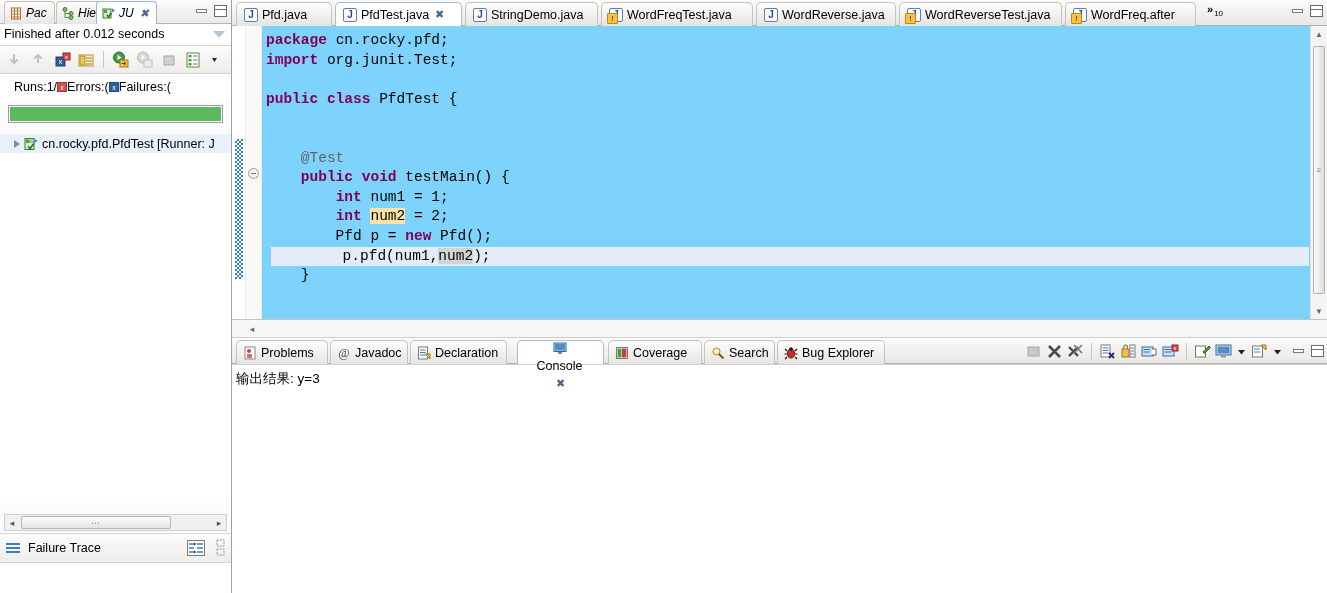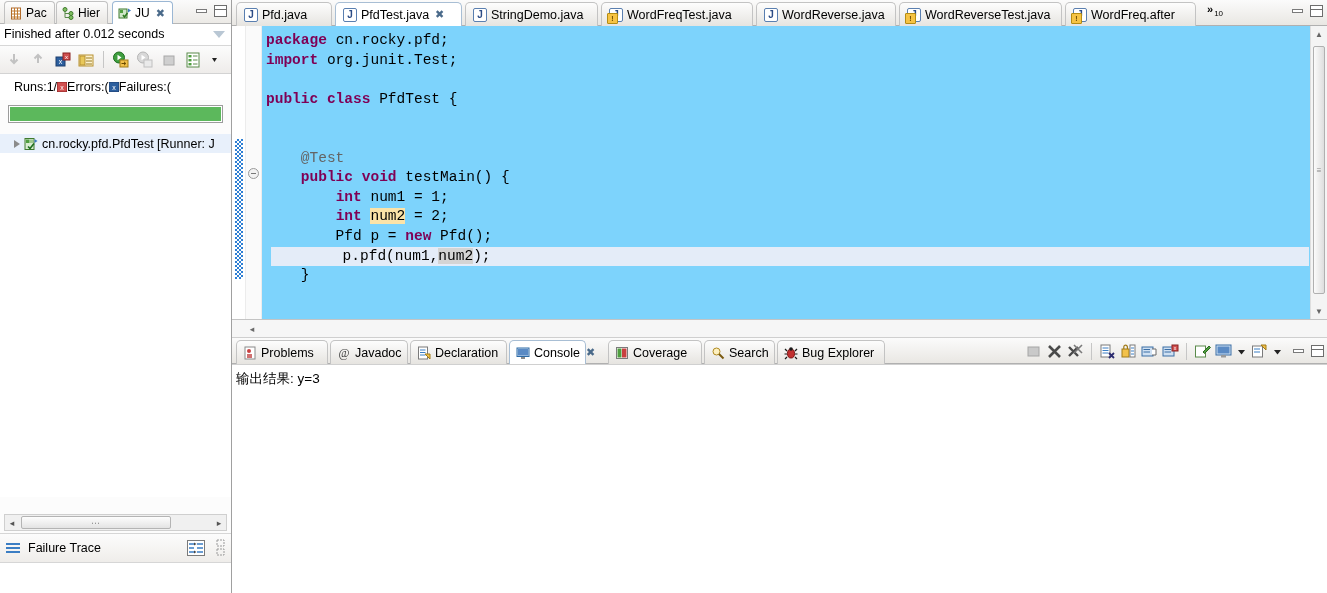--- a/index.html
+++ b/index.html
@@ -17,20 +17,21 @@
   
   #left-panel {
     position: absolute; left: 0; top: 0; width: 232px; height: 593px;
     background: #fcfcfc;
     border-right: 1px solid #a0a0a0;
   }
   .viewtabs {
     position: relative; height: 24px;
     background: linear-gradient(to bottom, #fbfbfb, #eceae6);
     border-bottom: 1px solid #b6b6b6;
+    font-style: italic;
   }
   .vtab {
     position: absolute; top: 1px; height: 23px;
     display: flex; align-items: center; gap: 3px;
     padding: 0 7px 0 5px;
     font-size: 12px;
     border: 1px solid #c2c2c2;
     border-bottom: none;
     border-radius: 4px 4px 0 0;
     background: linear-gradient(to bottom, #fdfdfd, #e8e6e2);
@@ -272,21 +273,21 @@
             <line x1="3" y1="4.5" x2="3" y2="10.5" stroke="#5a8a4a"></line>
             <line x1="3" y1="6.5" x2="7" y2="6.5" stroke="#5a8a4a"></line>
             <line x1="3" y1="10.5" x2="7" y2="10.5" stroke="#5a8a4a"></line>
             <circle cx="9" cy="6.5" r="2" fill="#7fbf5f" stroke="#3f7a2f"></circle>
             <circle cx="9" cy="10.5" r="2" fill="#7fbf5f" stroke="#3f7a2f"></circle>
           </svg>
         </span>
         <span>Hier</span>
       </div>
 
-      <div class="vtab active" style="left:112px;">
+      <div class="vtab active" style="left:96px;">
         <span>
           <svg width="14" height="13" viewBox="0 0 14 13">
             <rect x="1" y="2" width="8" height="9" fill="#cfe6c8" stroke="#3f7a2f"></rect>
             <rect x="2" y="3" width="3" height="3" fill="#4f9e3f"></rect>
             <path d="M5 8 l1.5 2 l3 -4" stroke="#2c7a1f" stroke-width="1.6" fill="none"></path>
             <path d="M10 1.5 l3 2 l-3 2 z" fill="#3f7abf"></path>
           </svg>
         </span>
         <span>JU</span>
         <span class="x">✖</span>
@@ -635,21 +636,21 @@
             <svg width="14" height="14" viewBox="0 0 14 14">
               <rect x="1.5" y="1" width="9" height="12" fill="#fff" stroke="#7a7a7a"></rect>
               <line x1="3" y1="4" x2="8.5" y2="4" stroke="#3b7ec4"></line>
               <line x1="3" y1="6.5" x2="8.5" y2="6.5" stroke="#3b7ec4"></line>
               <line x1="3" y1="9" x2="8.5" y2="9" stroke="#3b7ec4"></line>
               <path d="M8 8 l5 0 l0 5 z" fill="#f2c14a" stroke="#a07a18"></path>
             </svg>
           </span>
           <span>Declaration</span>
         </div>
-        <div class="btab active" style="left: 277px; width: 77px;">
+        <div class="btab active" style="left: 285px; width: 87px; flex-direction: column;">
           <span style="flex: 0 0 auto;">
             <svg width="14" height="14" viewBox="0 0 14 14">
               <rect x="1" y="2" width="12" height="8.5" fill="#cfe0f2" stroke="#2c6aa5"></rect>
               <rect x="2" y="3" width="10" height="6.5" fill="#5a8ac4"></rect>
               <rect x="5" y="11" width="4" height="2" fill="#8a8a8a"></rect>
             </svg>
           </span>
           <span>Console</span>
           <span class="x">✖</span>
         </div>

